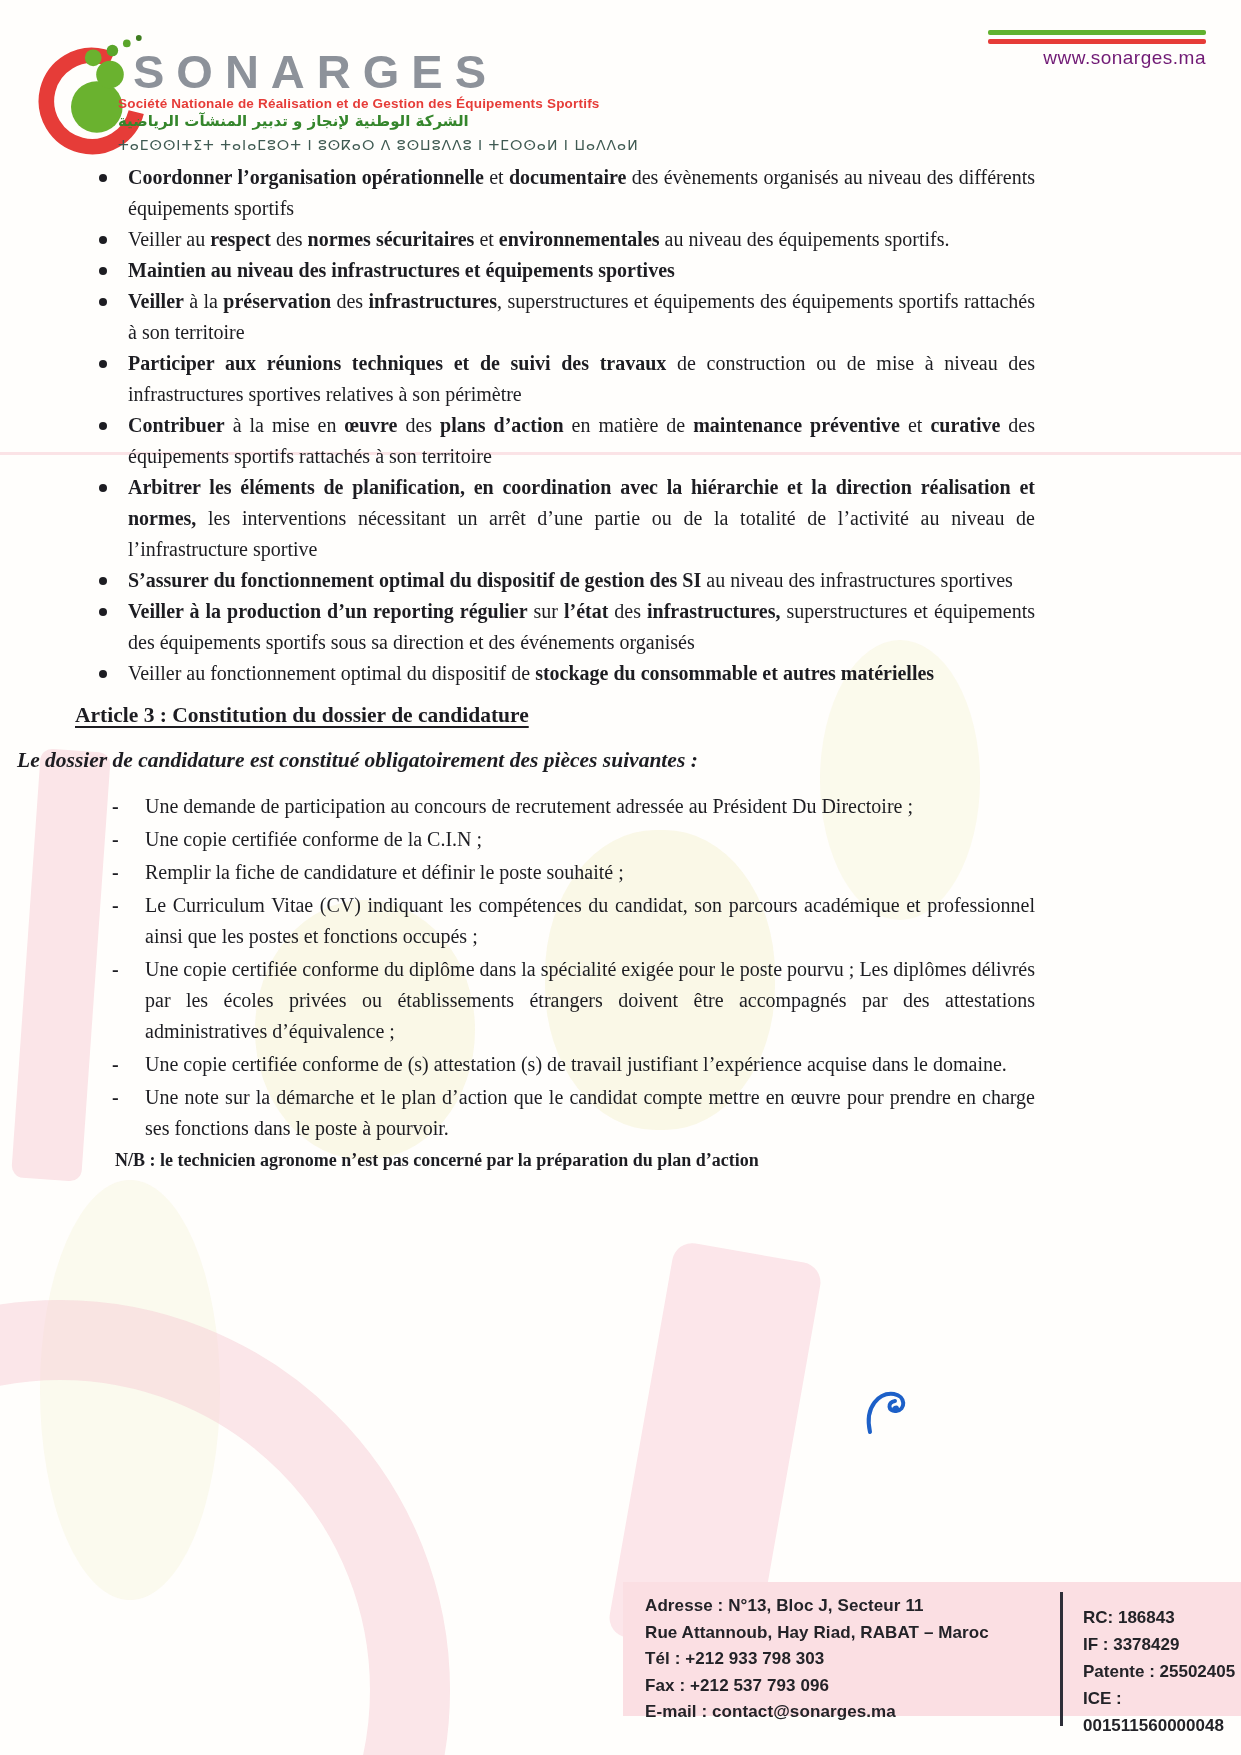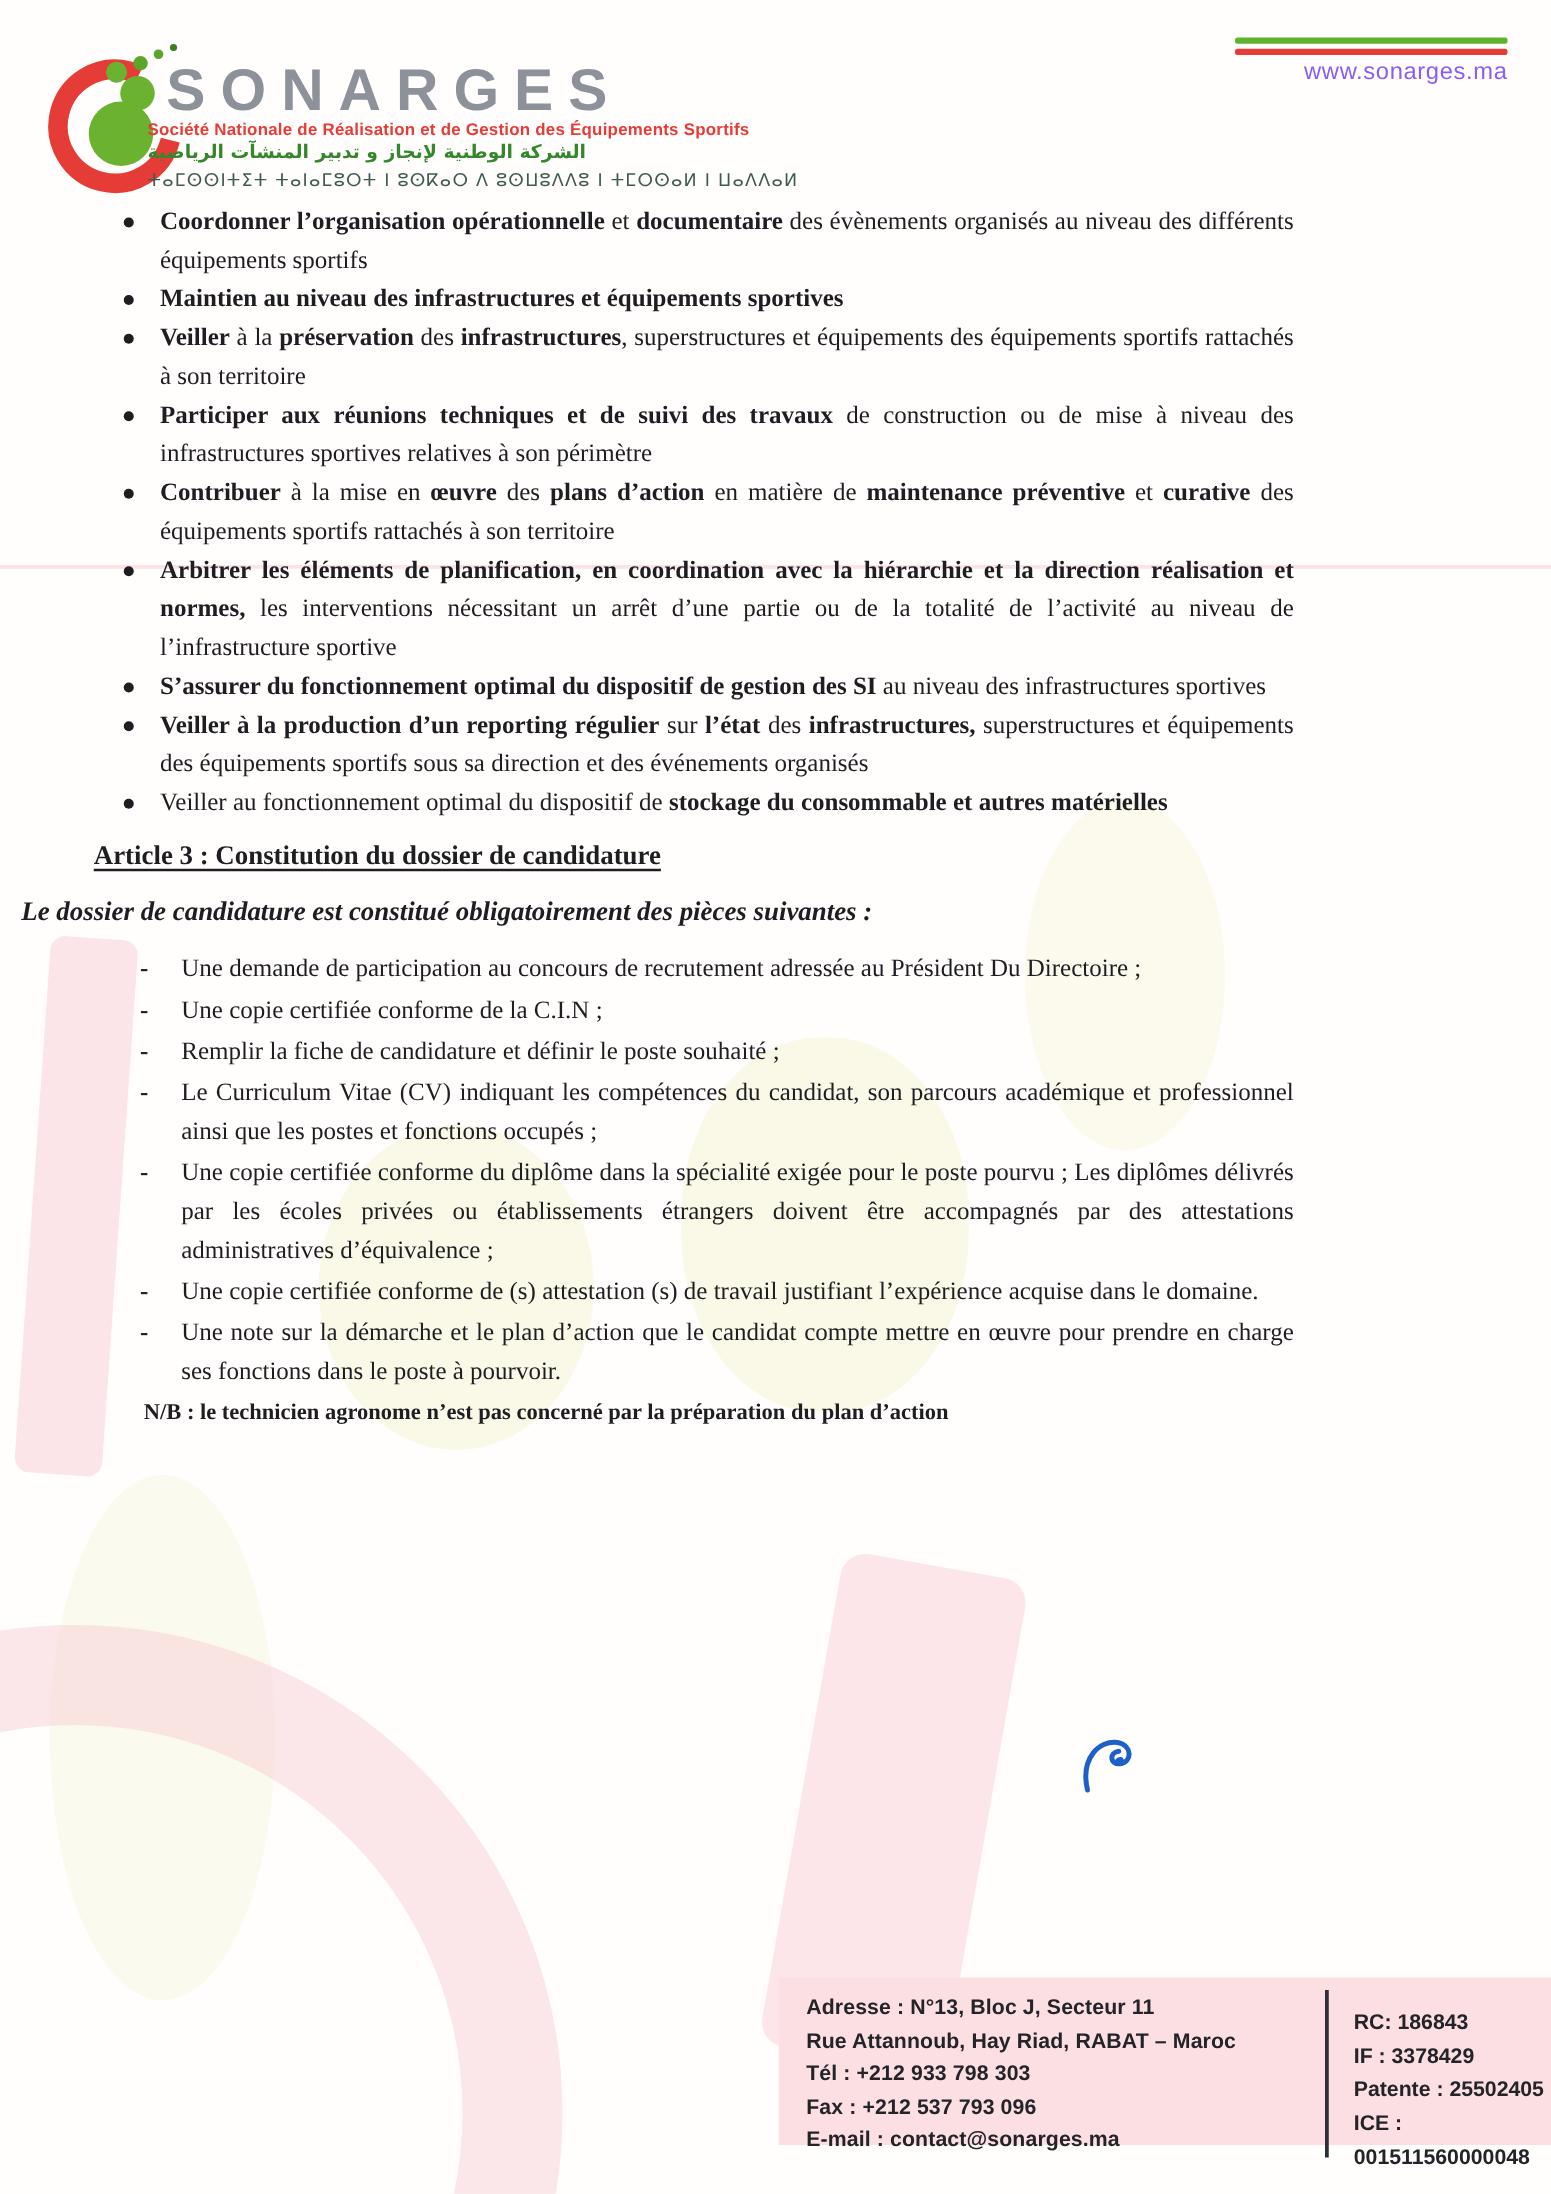--- a/index.html
+++ b/index.html
@@ -55,21 +55,21 @@
     font-size:14px;color:#3f5a52;letter-spacing:1px;
   }
   .web-bars{position:absolute;left:988px;top:30px;width:218px;}
   .bar{height:5px;border-radius:2px;}
   .bar-green{background:var(--brand-green);}
   .bar-red{background:var(--brand-red);margin-top:4px;}
   .website{
     position:absolute;left:988px;top:47px;width:218px;
     text-align:right;
     font-family:"Liberation Sans",sans-serif;
-    font-size:19px;color:#8b5cf6;letter-spacing:.5px;
+    font-size:19px;color:#701a75;letter-spacing:.5px;
   }
   
   .content{position:absolute;left:95px;top:162px;width:940px;z-index:2;}
   .bullets{list-style:none;}
   .bullets li{
     position:relative;padding-left:33px;
     font-size:20px;line-height:31px;text-align:justify;
   }
   .bullets .dot{
     position:absolute;left:4px;top:12px;width:8px;height:8px;
@@ -136,20 +136,21 @@
   <div class="web-bars">
     <div class="bar bar-green"></div>
     <div class="bar bar-red"></div>
   </div>
   <div class="website">www.sonarges.ma</div>
 </div>
 
 <div class="content">
   <ul class="bullets" id="bullet-list">
       <li><span class="dot"></span><b>Coordonner l’organisation opérationnelle</b><span> et </span><b>documentaire</b><span> des évènements organisés au niveau des différents équipements sportifs</span></li>
+      <li><span class="dot"></span><span>Veiller au </span><b>respect</b><span> des </span><b>normes sécuritaires</b><span> et </span><b>environnementales</b><span> au niveau des équipements sportifs.</span></li>
       <li><span class="dot"></span><b>Maintien au niveau des infrastructures et équipements sportives</b></li>
       <li><span class="dot"></span><b>Veiller</b><span> à la </span><b>préservation</b><span> des </span><b>infrastructures</b><span>, superstructures et équipements des équipements sportifs rattachés à son territoire</span></li>
       <li><span class="dot"></span><b>Participer aux réunions techniques et de suivi des travaux</b><span> de construction ou de mise à niveau des infrastructures sportives relatives à son périmètre</span></li>
       <li><span class="dot"></span><b>Contribuer</b><span> à la mise en </span><b>œuvre</b><span> des </span><b>plans d’action</b><span> en matière de </span><b>maintenance préventive</b><span> et </span><b>curative</b><span> des équipements sportifs rattachés à son territoire</span></li>
       <li><span class="dot"></span><b>Arbitrer les éléments de planification, en coordination avec la hiérarchie et la direction réalisation et normes,</b><span> les interventions nécessitant un arrêt d’une partie ou de la totalité de l’activité au niveau de l’infrastructure sportive</span></li>
       <li><span class="dot"></span><b>S’assurer du fonctionnement optimal du dispositif de gestion des SI</b><span> au niveau des infrastructures sportives</span></li>
       <li><span class="dot"></span><b>Veiller à la production d’un reporting régulier</b><span> sur </span><b>l’état</b><span> des </span><b>infrastructures,</b><span> superstructures et équipements des équipements sportifs sous sa direction et des événements organisés</span></li>
       <li><span class="dot"></span><span>Veiller au fonctionnement optimal du dispositif de </span><b>stockage du consommable et autres matérielles</b></li>
     </ul>
   <h2 class="article-heading">Article 3 : Constitution du dossier de candidature</h2>

